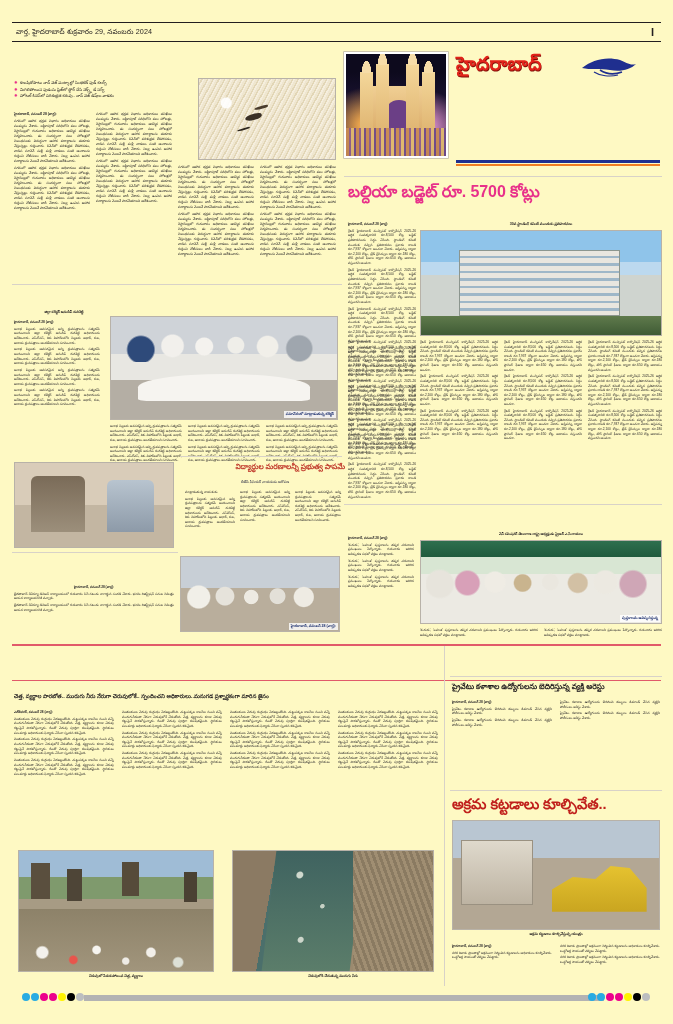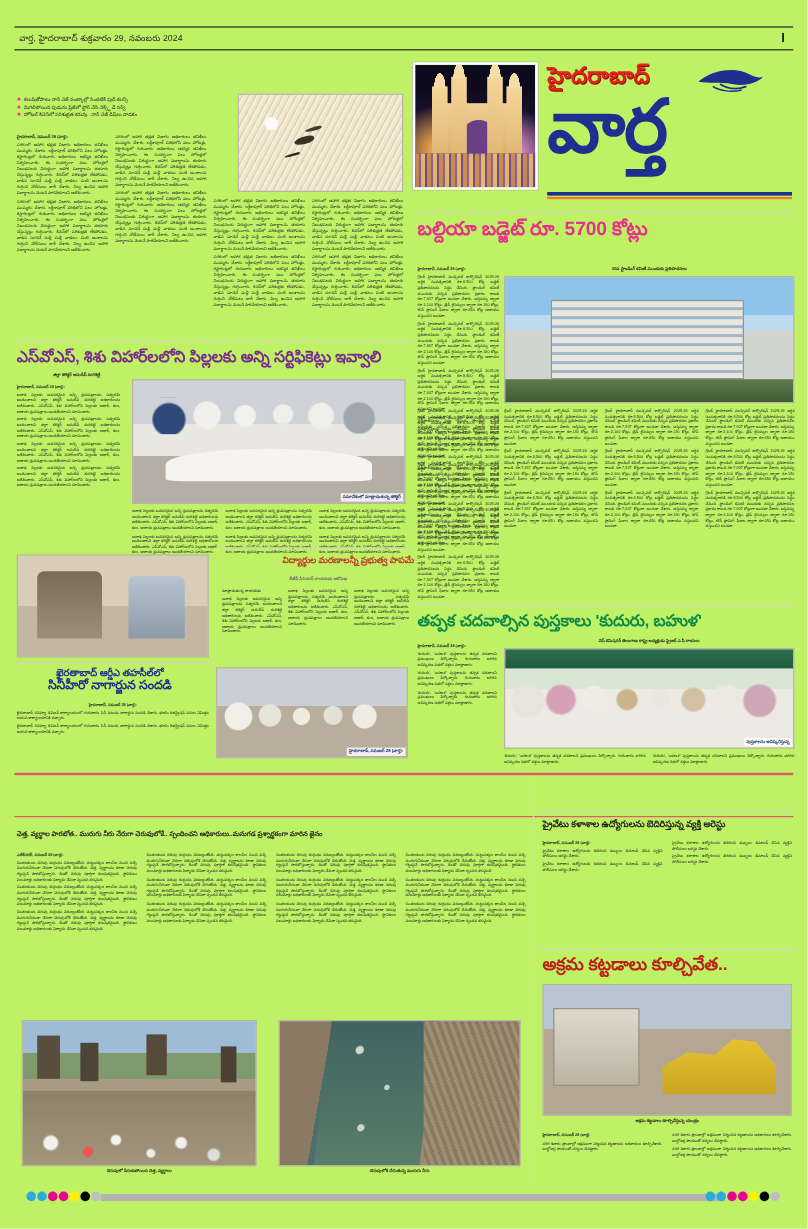--- a/index.html
+++ b/index.html
@@ -5,21 +5,21 @@
   * { box-sizing: border-box; margin: 0; padding: 0; }
   html, body {
     width: 673px; height: 1024px;
     background: #ffffff;
     font-family: "Liberation Sans", sans-serif;
     overflow: hidden;
   }
   .page {
     position: relative;
     width: 673px; height: 1024px;
-    background: #bef264;
+    background: #fef9c3;
     padding: 0;
   }
 
   
   .body-col { font-size: 3.4px; line-height: 5.0px; color: #2c2a2b; text-align: justify; }
   .body-col p { margin-bottom: 2.2px; }
   .tiny { font-size: 3.2px; line-height: 4.6px; }
 
   
   .topbar {
@@ -348,21 +348,20 @@
       <div class="cm-tower cm-t3"></div>
       <div class="cm-tower cm-t4"></div>
       <div class="cm-crowd"></div>
     </div>
     <div class="mh-hyd">హైదరాబాద్</div>
     <svg class="mh-bird" viewBox="0 0 58 24">
       <path d="M2 14 C12 6, 26 2, 40 6 C46 8, 50 12, 56 10 C50 16, 40 18, 30 16 C20 14, 10 16, 2 14 Z" fill="#1f2f8f"></path>
       <path d="M20 16 C26 20, 34 21, 42 18" stroke="#1f2f8f" stroke-width="1.6" fill="none"></path>
       <path d="M14 18 C20 22, 30 23, 38 21" stroke="#1f2f8f" stroke-width="1.2" fill="none"></path>
     </svg>
-    <div class="mh-varta">వార్త</div>
     <div class="mh-rule1"></div>
     <div class="mh-rule2"></div>
   </div>
 
   <div class="hrule" style="left:344px;top:176px;width:318px;"></div>
   <div class="hl-budget hl">బల్దియా బడ్జెట్ రూ. 5700 కోట్లు</div>
 
   <div class="body-col tiny" style="position:absolute;left:348px;top:222px;width:68px;">
     <p style="font-weight:bold;">హైదరాబాద్, నవంబర్ 28 (వార్త):</p>
     <p>గ్రేటర్ హైదరాబాద్ మున్సిపల్ కార్పొరేషన్ 2025-26 ఆర్థిక సంవత్సరానికి రూ.8,500 కోట్ల బడ్జెట్ ప్రతిపాదనలను సిద్ధం చేసింది. స్టాండింగ్ కమిటీ ముందుకు వచ్చిన ప్రతిపాదనల ప్రకారం రాబడి రూ.7,937 కోట్లుగా అంచనా వేశారు. ఆస్తిపన్ను ద్వారా రూ.2,100 కోట్లు, ట్రేడ్ లైసెన్సుల ద్వారా రూ.180 కోట్లు, టౌన్ ప్లానింగ్ ఫీజుల ద్వారా రూ.650 కోట్ల ఆదాయం వస్తుందని అంచనా.</p>
@@ -392,21 +391,20 @@
     <p>గ్రేటర్ హైదరాబాద్ మున్సిపల్ కార్పొరేషన్ 2025-26 ఆర్థిక సంవత్సరానికి రూ.8,500 కోట్ల బడ్జెట్ ప్రతిపాదనలను సిద్ధం చేసింది. స్టాండింగ్ కమిటీ ముందుకు వచ్చిన ప్రతిపాదనల ప్రకారం రాబడి రూ.7,937 కోట్లుగా అంచనా వేశారు. ఆస్తిపన్ను ద్వారా రూ.2,100 కోట్లు, ట్రేడ్ లైసెన్సుల ద్వారా రూ.180 కోట్లు, టౌన్ ప్లానింగ్ ఫీజుల ద్వారా రూ.650 కోట్ల ఆదాయం వస్తుందని అంచనా.</p>
     <p>గ్రేటర్ హైదరాబాద్ మున్సిపల్ కార్పొరేషన్ 2025-26 ఆర్థిక సంవత్సరానికి రూ.8,500 కోట్ల బడ్జెట్ ప్రతిపాదనలను సిద్ధం చేసింది. స్టాండింగ్ కమిటీ ముందుకు వచ్చిన ప్రతిపాదనల ప్రకారం రాబడి రూ.7,937 కోట్లుగా అంచనా వేశారు. ఆస్తిపన్ను ద్వారా రూ.2,100 కోట్లు, ట్రేడ్ లైసెన్సుల ద్వారా రూ.180 కోట్లు, టౌన్ ప్లానింగ్ ఫీజుల ద్వారా రూ.650 కోట్ల ఆదాయం వస్తుందని అంచనా.</p>
   </div>
   <div class="body-col tiny" style="position:absolute;left:348px;top:340px;width:68px;">
     <p>గ్రేటర్ హైదరాబాద్ మున్సిపల్ కార్పొరేషన్ 2025-26 ఆర్థిక సంవత్సరానికి రూ.8,500 కోట్ల బడ్జెట్ ప్రతిపాదనలను సిద్ధం చేసింది. స్టాండింగ్ కమిటీ ముందుకు వచ్చిన ప్రతిపాదనల ప్రకారం రాబడి రూ.7,937 కోట్లుగా అంచనా వేశారు. ఆస్తిపన్ను ద్వారా రూ.2,100 కోట్లు, ట్రేడ్ లైసెన్సుల ద్వారా రూ.180 కోట్లు, టౌన్ ప్లానింగ్ ఫీజుల ద్వారా రూ.650 కోట్ల ఆదాయం వస్తుందని అంచనా.</p>
     <p>గ్రేటర్ హైదరాబాద్ మున్సిపల్ కార్పొరేషన్ 2025-26 ఆర్థిక సంవత్సరానికి రూ.8,500 కోట్ల బడ్జెట్ ప్రతిపాదనలను సిద్ధం చేసింది. స్టాండింగ్ కమిటీ ముందుకు వచ్చిన ప్రతిపాదనల ప్రకారం రాబడి రూ.7,937 కోట్లుగా అంచనా వేశారు. ఆస్తిపన్ను ద్వారా రూ.2,100 కోట్లు, ట్రేడ్ లైసెన్సుల ద్వారా రూ.180 కోట్లు, టౌన్ ప్లానింగ్ ఫీజుల ద్వారా రూ.650 కోట్ల ఆదాయం వస్తుందని అంచనా.</p>
     <p>గ్రేటర్ హైదరాబాద్ మున్సిపల్ కార్పొరేషన్ 2025-26 ఆర్థిక సంవత్సరానికి రూ.8,500 కోట్ల బడ్జెట్ ప్రతిపాదనలను సిద్ధం చేసింది. స్టాండింగ్ కమిటీ ముందుకు వచ్చిన ప్రతిపాదనల ప్రకారం రాబడి రూ.7,937 కోట్లుగా అంచనా వేశారు. ఆస్తిపన్ను ద్వారా రూ.2,100 కోట్లు, ట్రేడ్ లైసెన్సుల ద్వారా రూ.180 కోట్లు, టౌన్ ప్లానింగ్ ఫీజుల ద్వారా రూ.650 కోట్ల ఆదాయం వస్తుందని అంచనా.</p>
   </div>
 
   <div class="hrule" style="left:12px;top:284px;width:330px;"></div>
-  <div class="hl-sos hl">ఎస్‌వోఎస్, శిశు విహార్‌లలోని పిల్లలకు అన్ని సర్టిఫికెట్లు ఇవ్వాలి</div>
 
   <div class="mini-cap" style="left:22px;top:310px;width:84px;text-align:center;">జిల్లా కలెక్టర్ అనుదీప్ దురిశెట్టి</div>
   <div class="body-col tiny" style="position:absolute;left:14px;top:320px;width:86px;">
     <p style="font-weight:bold;">హైదరాబాద్, నవంబర్ 28 (వార్త):</p>
     <p>అనాథ పిల్లలకు అవసరమైన అన్ని ధ్రువపత్రాలను సత్వరమే అందించాలని జిల్లా కలెక్టర్ అనుదీప్ దురిశెట్టి అధికారులను ఆదేశించారు. ఎస్‌వోఎస్, శిశు విహార్‌లలోని పిల్లలకు ఆధార్, కుల, ఆదాయ ధ్రువపత్రాలు అందజేయాలని సూచించారు.</p>
     <p>అనాథ పిల్లలకు అవసరమైన అన్ని ధ్రువపత్రాలను సత్వరమే అందించాలని జిల్లా కలెక్టర్ అనుదీప్ దురిశెట్టి అధికారులను ఆదేశించారు. ఎస్‌వోఎస్, శిశు విహార్‌లలోని పిల్లలకు ఆధార్, కుల, ఆదాయ ధ్రువపత్రాలు అందజేయాలని సూచించారు.</p>
     <p>అనాథ పిల్లలకు అవసరమైన అన్ని ధ్రువపత్రాలను సత్వరమే అందించాలని జిల్లా కలెక్టర్ అనుదీప్ దురిశెట్టి అధికారులను ఆదేశించారు. ఎస్‌వోఎస్, శిశు విహార్‌లలోని పిల్లలకు ఆధార్, కుల, ఆదాయ ధ్రువపత్రాలు అందజేయాలని సూచించారు.</p>
     <p>అనాథ పిల్లలకు అవసరమైన అన్ని ధ్రువపత్రాలను సత్వరమే అందించాలని జిల్లా కలెక్టర్ అనుదీప్ దురిశెట్టి అధికారులను ఆదేశించారు. ఎస్‌వోఎస్, శిశు విహార్‌లలోని పిల్లలకు ఆధార్, కుల, ఆదాయ ధ్రువపత్రాలు అందజేయాలని సూచించారు.</p>
   </div>
 
@@ -438,36 +436,31 @@
   <div class="body-col tiny" style="position:absolute;left:240px;top:490px;width:50px;">
     <p>అనాథ పిల్లలకు అవసరమైన అన్ని ధ్రువపత్రాలను సత్వరమే అందించాలని జిల్లా కలెక్టర్ అనుదీప్ దురిశెట్టి అధికారులను ఆదేశించారు. ఎస్‌వోఎస్, శిశు విహార్‌లలోని పిల్లలకు ఆధార్, కుల, ఆదాయ ధ్రువపత్రాలు అందజేయాలని సూచించారు.</p>
   </div>
   <div class="body-col tiny" style="position:absolute;left:295px;top:490px;width:46px;">
     <p>అనాథ పిల్లలకు అవసరమైన అన్ని ధ్రువపత్రాలను సత్వరమే అందించాలని జిల్లా కలెక్టర్ అనుదీప్ దురిశెట్టి అధికారులను ఆదేశించారు. ఎస్‌వోఎస్, శిశు విహార్‌లలోని పిల్లలకు ఆధార్, కుల, ఆదాయ ధ్రువపత్రాలు అందజేయాలని సూచించారు.</p>
   </div>
 
   <div class="photo ph-interview" style="left:14px;top:462px;width:160px;height:86px;"></div>
 
   <div class="hrule" style="left:12px;top:552px;width:166px;"></div>
-  <div class="hl-nag hl">
-    <span class="l1">ఖైరతాబాద్ ఆర్డీఎ తహసీల్‌లో</span>
-    <span>సినీహీరో నాగార్జున సందడి</span>
-  </div>
   <div class="body-col tiny" style="position:absolute;left:14px;top:585px;width:160px;">
     <p style="font-weight:bold;text-align:center;">హైదరాబాద్, నవంబర్ 28 (వార్త):</p>
     <p>ఖైరతాబాద్ రెవెన్యూ డివిజన్ కార్యాలయంలో గురువారం సినీ నటుడు నాగార్జున సందడి చేశారు. భూమి రిజిస్ట్రేషన్ పనుల నిమిత్తం ఆయన కార్యాలయానికి వచ్చారు.</p>
     <p>ఖైరతాబాద్ రెవెన్యూ డివిజన్ కార్యాలయంలో గురువారం సినీ నటుడు నాగార్జున సందడి చేశారు. భూమి రిజిస్ట్రేషన్ పనుల నిమిత్తం ఆయన కార్యాలయానికి వచ్చారు.</p>
   </div>
 
   <div class="photo ph-group" style="left:180px;top:556px;width:160px;height:76px;">
     <div class="cap-overlay">హైదరాబాద్, నవంబర్ 28 (వార్త):</div>
   </div>
 
   <div class="hrule" style="left:344px;top:504px;width:318px;"></div>
-  <div class="hl-books hl">తప్పక చదవాల్సిన పుస్తకాలు 'కుదురు, బహుళ'</div>
   <div class="mini-cap" style="left:420px;top:532px;width:242px;text-align:center;">వెస్ కమిషనర్ తెలంగాణ రాష్ట్ర అధ్యక్షుడు ఫ్రైజర్ ఎ.సీ.రాయలు</div>
 
   <div class="body-col tiny" style="position:absolute;left:348px;top:536px;width:66px;">
     <p style="font-weight:bold;">హైదరాబాద్, నవంబర్ 28 (వార్త):</p>
     <p>'కుదురు', 'బహుళ' పుస్తకాలను తప్పక చదవాలని ప్రముఖులు పేర్కొన్నారు. గురువారం జరిగిన ఆవిష్కరణ సభలో వక్తలు మాట్లాడారు.</p>
     <p>'కుదురు', 'బహుళ' పుస్తకాలను తప్పక చదవాలని ప్రముఖులు పేర్కొన్నారు. గురువారం జరిగిన ఆవిష్కరణ సభలో వక్తలు మాట్లాడారు.</p>
     <p>'కుదురు', 'బహుళ' పుస్తకాలను తప్పక చదవాలని ప్రముఖులు పేర్కొన్నారు. గురువారం జరిగిన ఆవిష్కరణ సభలో వక్తలు మాట్లాడారు.</p>
   </div>
 
   <div class="photo ph-books" style="left:420px;top:540px;width:242px;height:84px;">

